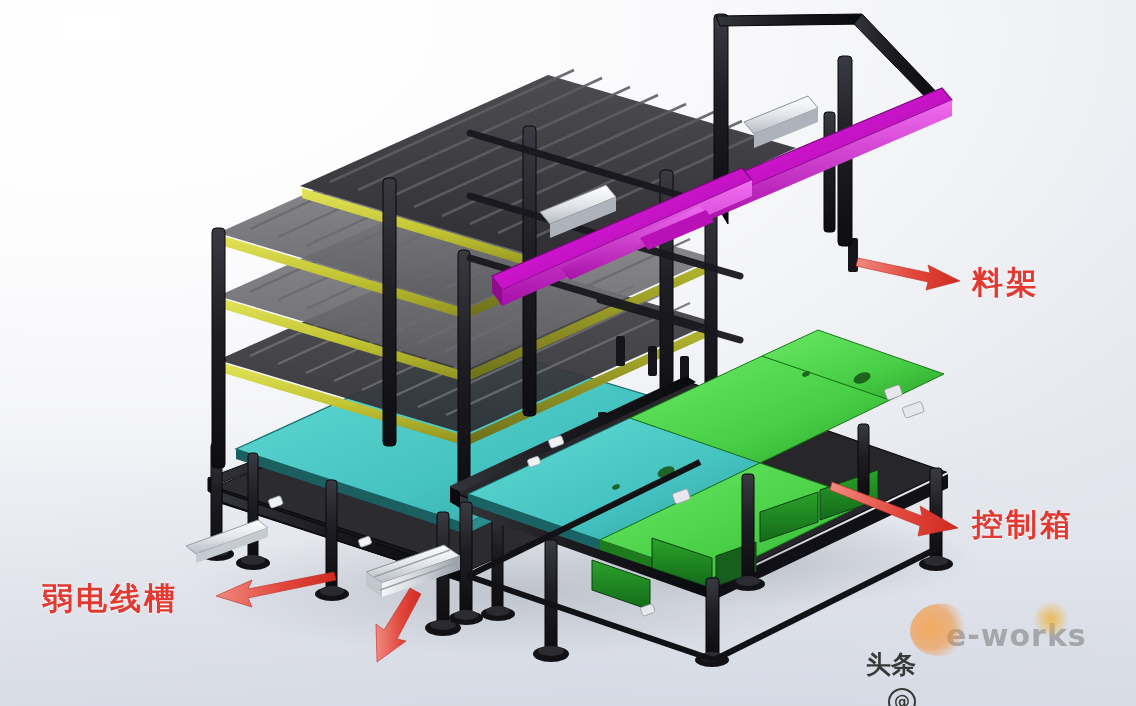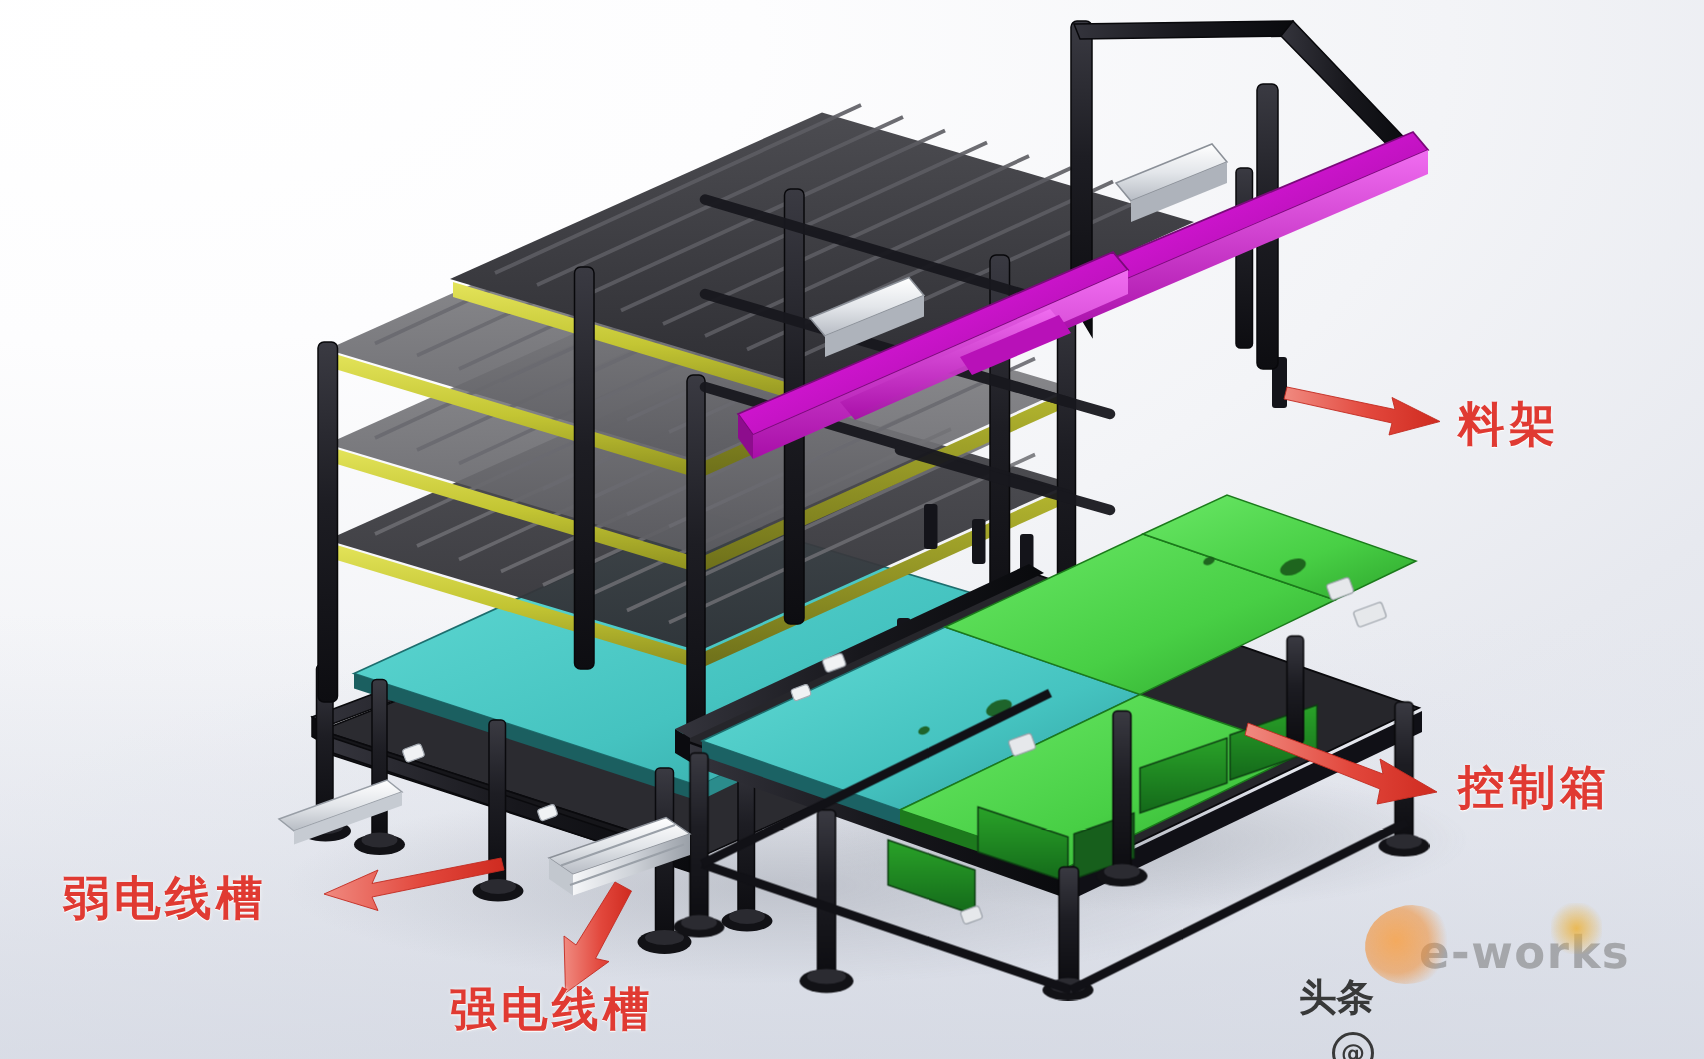--- a/index.html
+++ b/index.html
@@ -455,21 +455,20 @@
 
   </svg>
   </div>
 
   <div class="label" id="lbl-liaojia">料架</div>
 
   <div class="label" id="lbl-ruodian">弱电线槽</div>
 
   <div class="label" id="lbl-kongzhixiang">控制箱</div>
 
-  <div class="label" id="lbl-qiangdian">强电线槽</div>
 
   <div id="eworks">
     <span class="swoosh"></span>
     <span class="star"></span>
     <span>e-works</span>
   </div>
 
   <div id="watermark">
     <span>头条</span>
     <span class="at">@</span>

